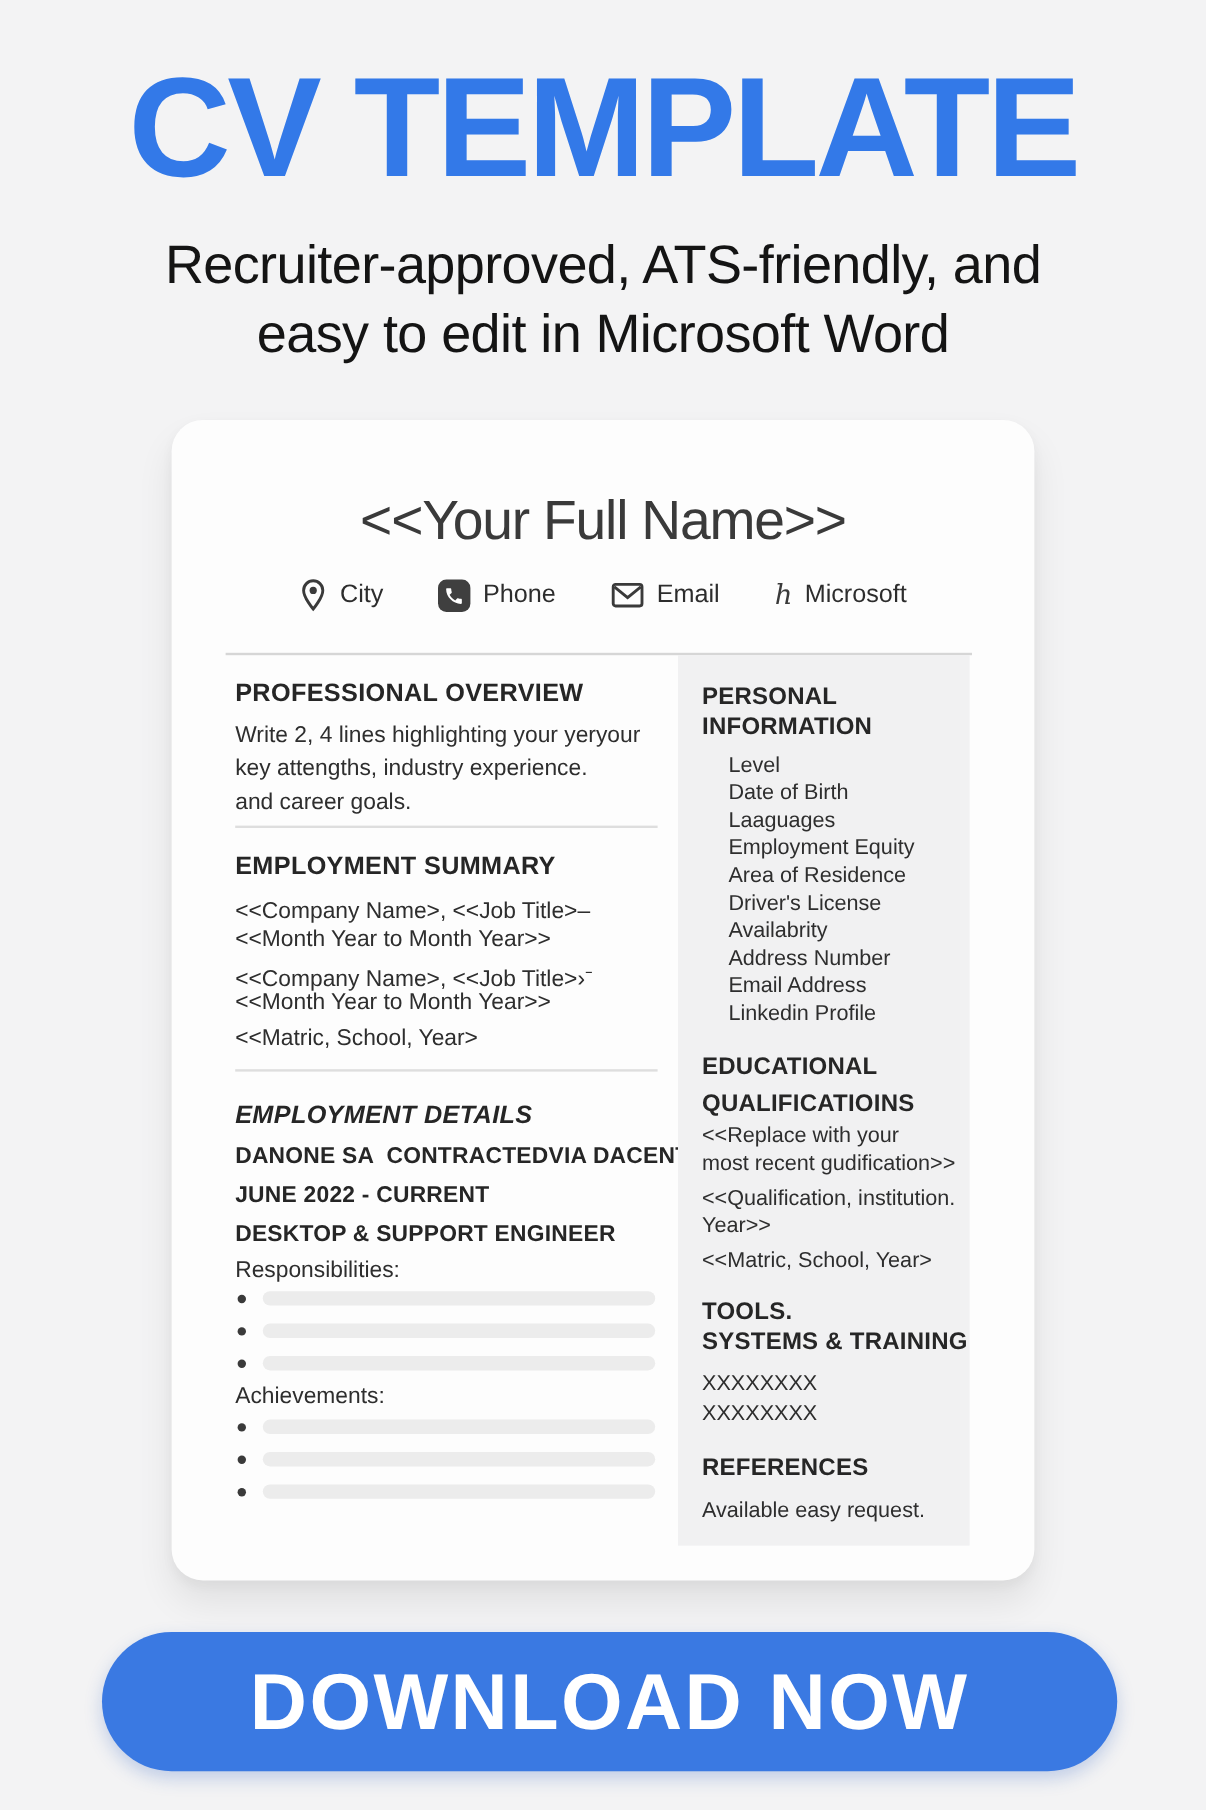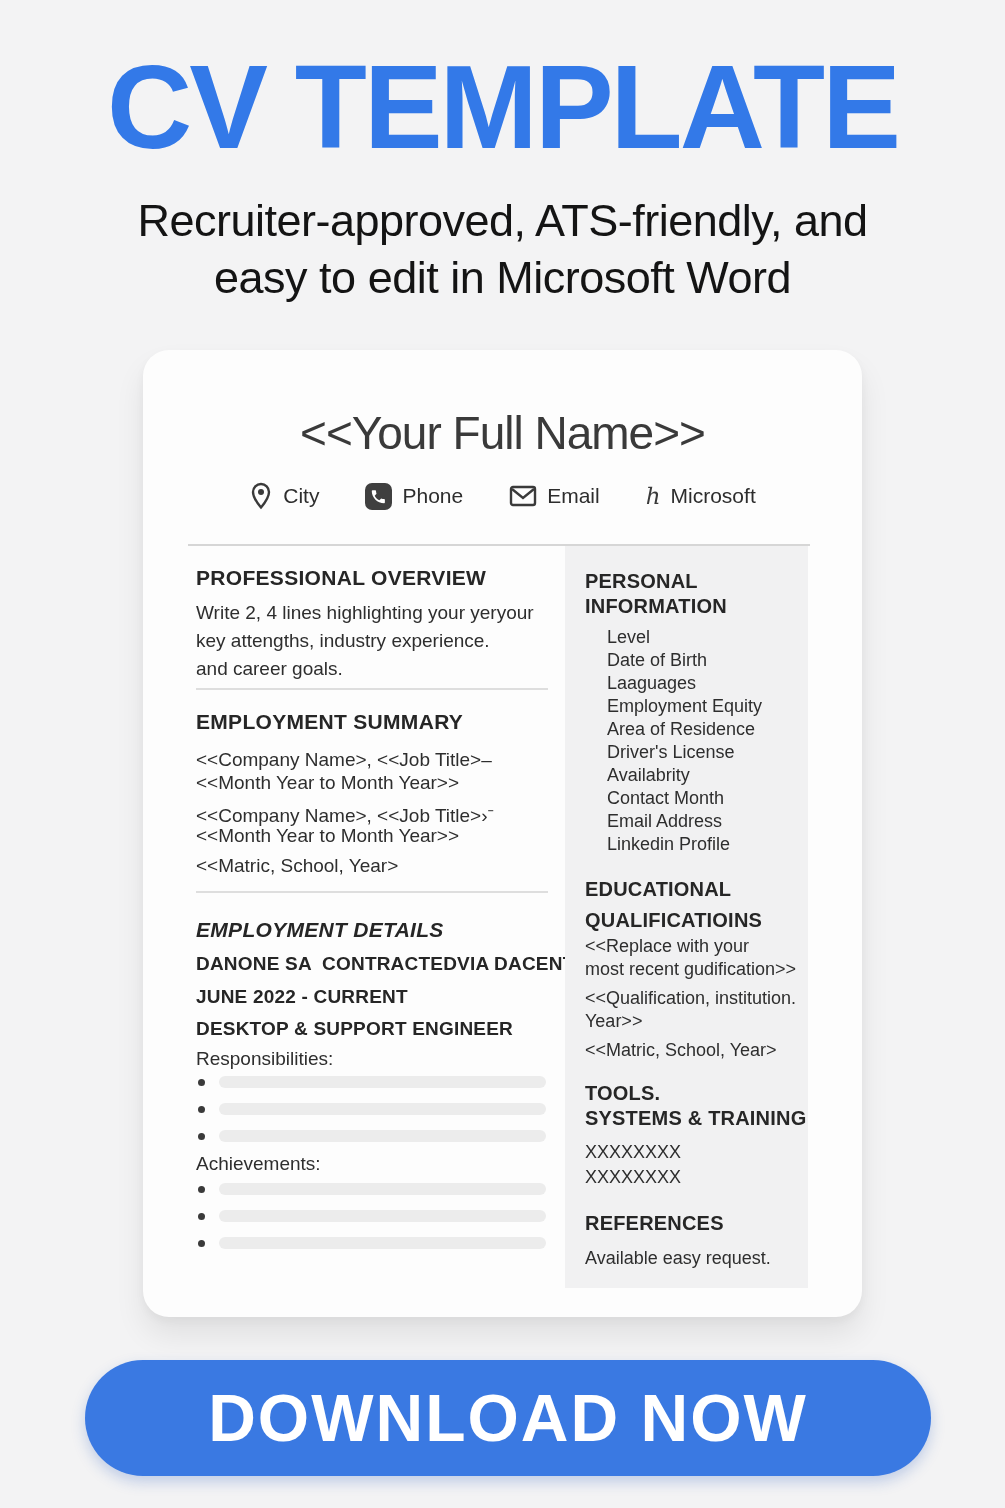--- a/index.html
+++ b/index.html
@@ -197,21 +197,21 @@
     <div class="sec-heading" style="top:49px;">INFORMATION</div>
 
     <div class="personal-list">
       <div>Level</div>
       <div>Date of Birth</div>
       <div>Laaguages</div>
       <div>Employment Equity</div>
       <div>Area of Residence</div>
       <div>Driver's License</div>
       <div>Availabrity</div>
-      <div>Contact Month</div>
+      <div>Address Number</div>
       <div>Email Address</div>
       <div>Linkedin Profile</div>
     </div>
 
     <div class="sec-heading" style="top:332px;">EDUCATIONAL</div>
     <div class="sec-heading" style="top:363px;">QUALIFICATIOINS</div>
 
     <div class="body-line" style="top:390px;">&lt;&lt;Replace with your</div>
     <div class="body-line" style="top:413px;">most recent gudification&gt;&gt;</div>
     <div class="body-line" style="top:442px;">&lt;&lt;Qualification, institution.</div>

